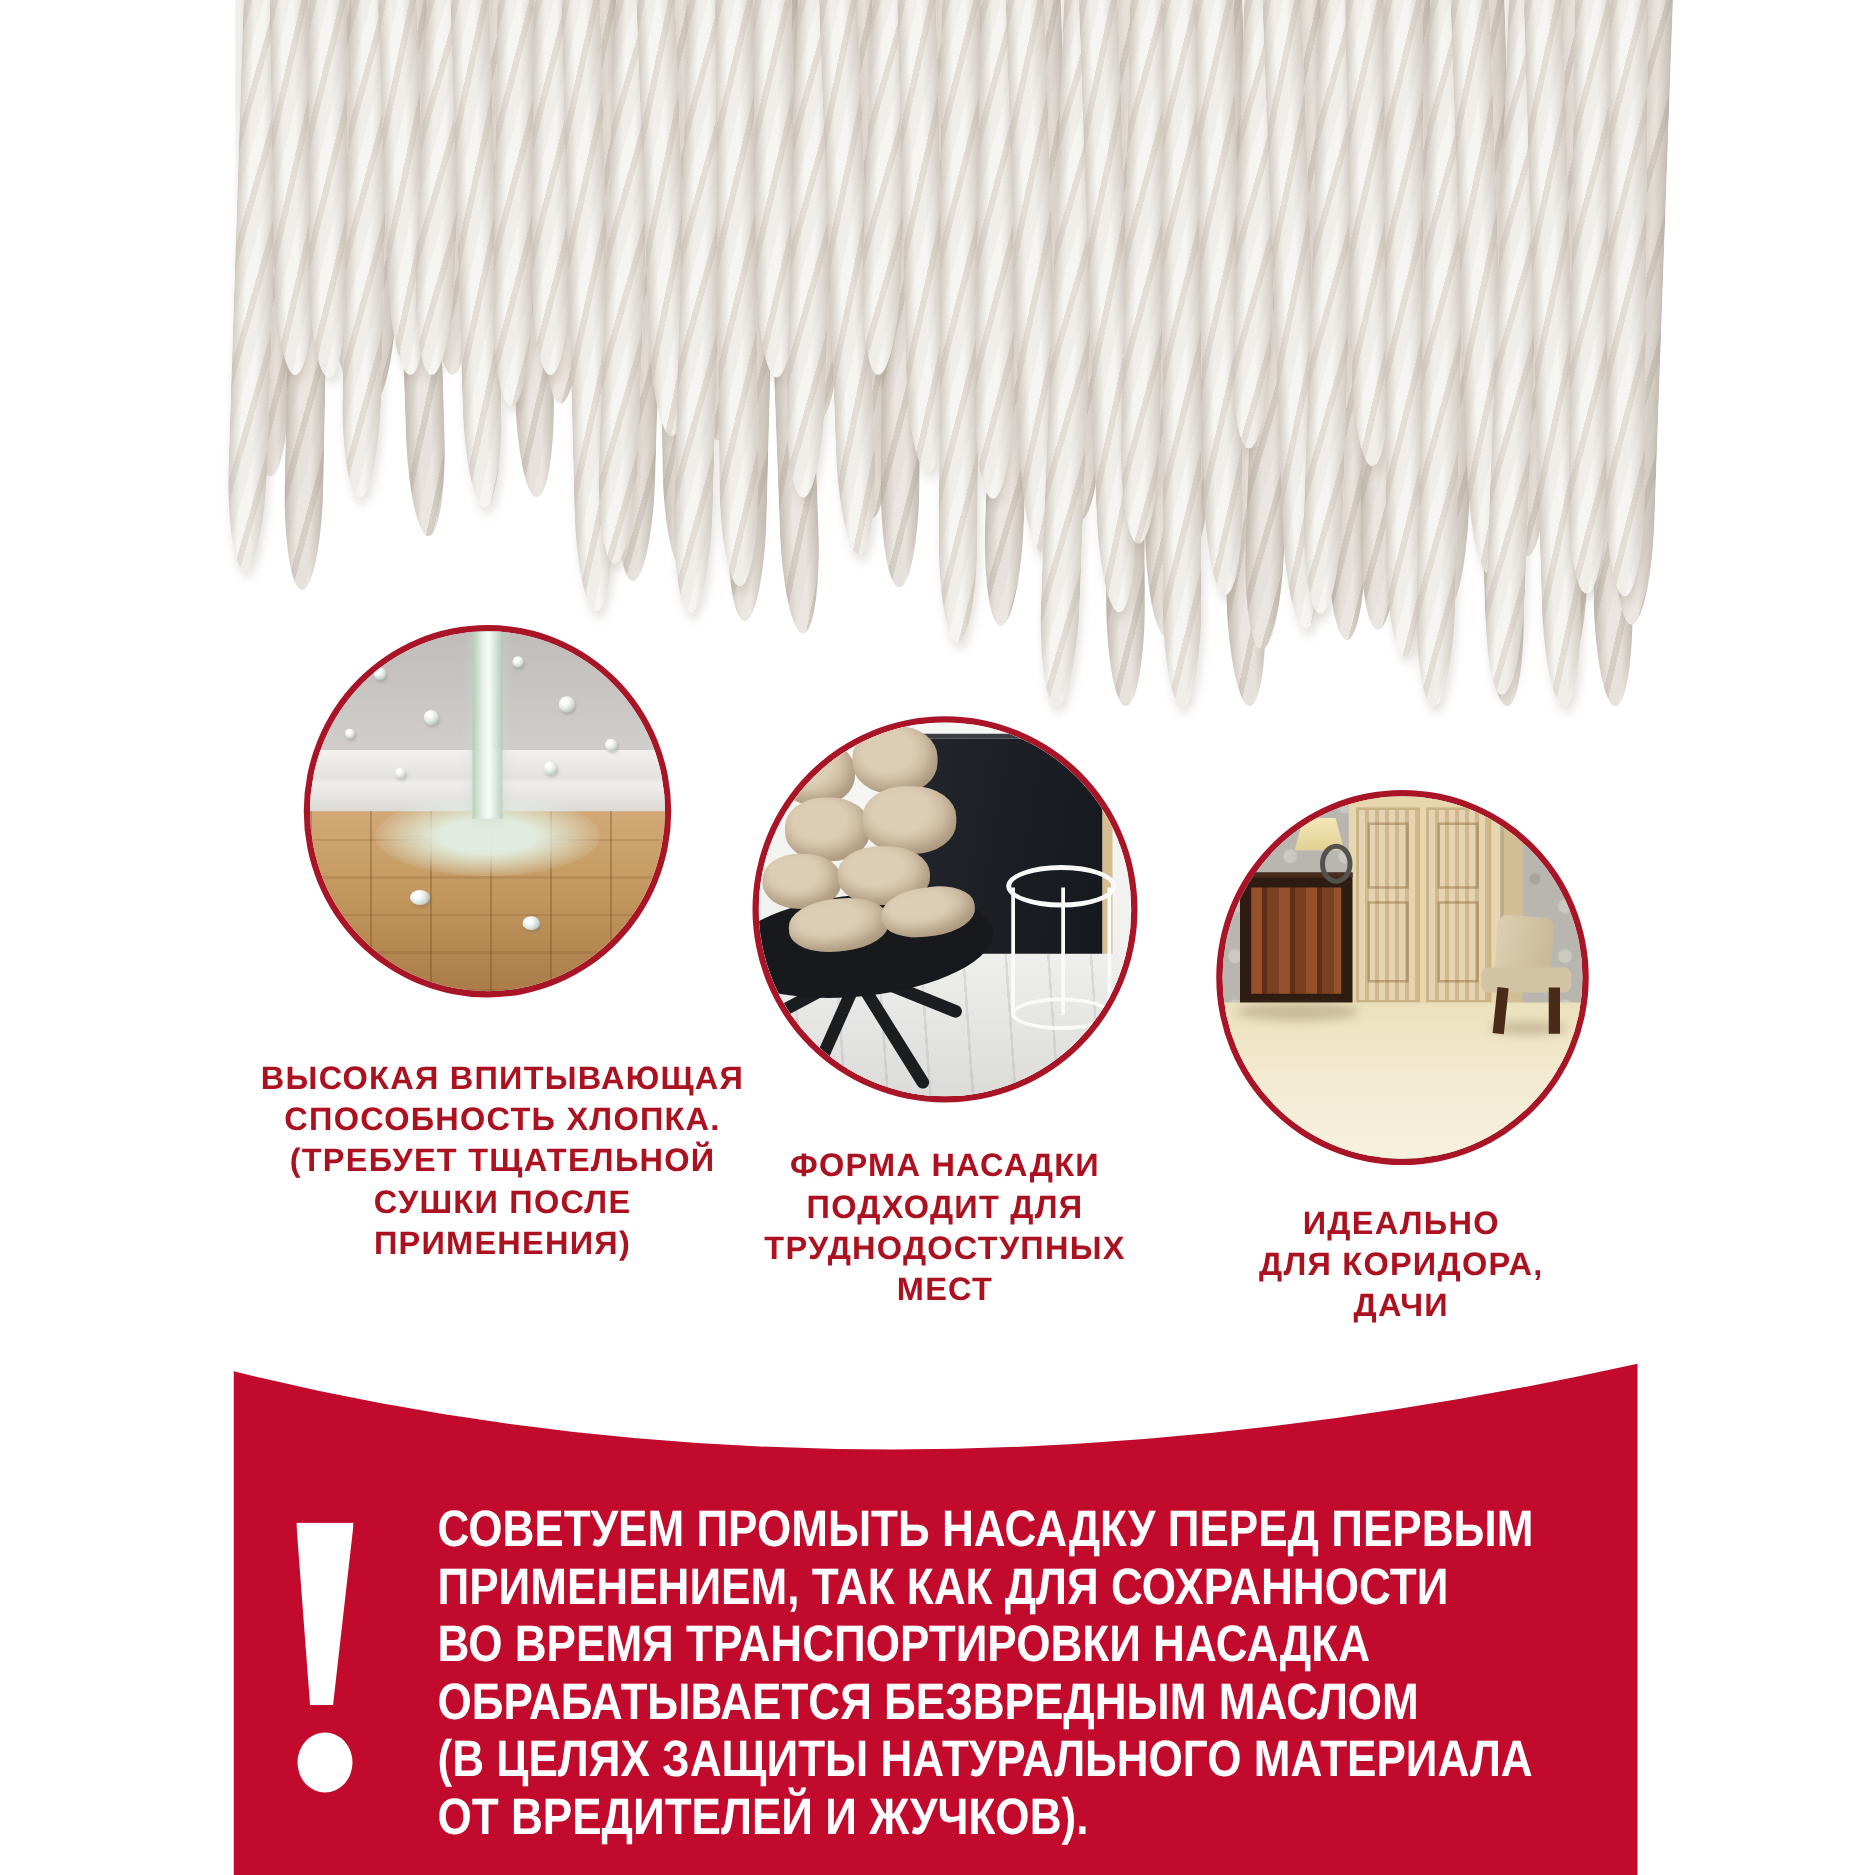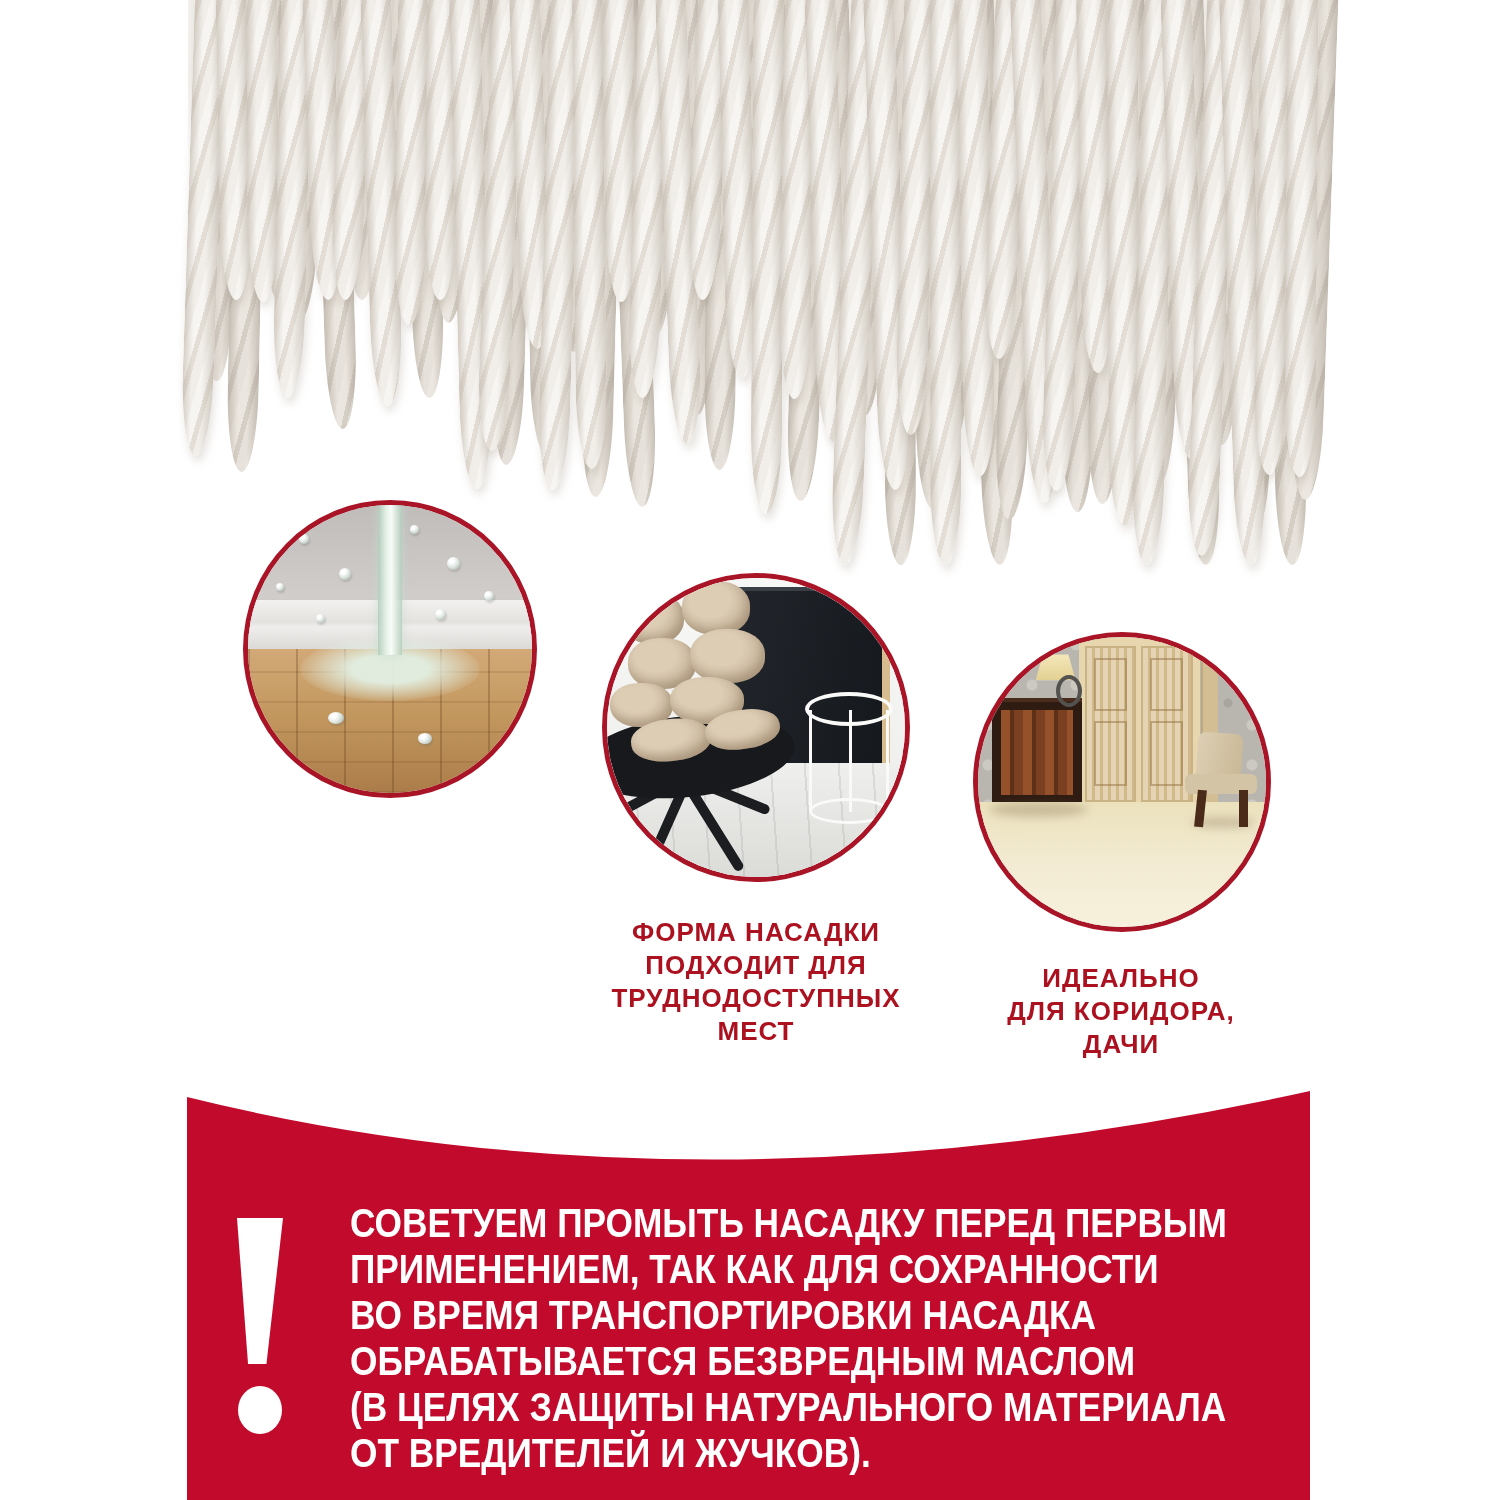--- a/index.html
+++ b/index.html
@@ -260,20 +260,24 @@
     <div class="s3-shadow" style="left:4%;top:57%;width:34%;height:5%;"></div>
     <div class="s3-shadow" style="right:4%;top:62%;width:22%;height:4%;"></div>
     <div class="s3-chair">
       <div class="back"></div>
       <div class="seat"></div>
       <div class="legf" style="right:16%;"></div>
       <div class="legf" style="right:74%;transform:rotate(6deg);"></div>
     </div>
   </div>
 
+  <div class="caption" id="cap1">ВЫСОКАЯ ВПИТЫВАЮЩАЯ
+СПОСОБНОСТЬ ХЛОПКА.
+(ТРЕБУЕТ ТЩАТЕЛЬНОЙ
+СУШКИ ПОСЛЕ ПРИМЕНЕНИЯ)</div>
   <div class="caption" id="cap3">ИДЕАЛЬНО
 ДЛЯ КОРИДОРА,
 ДАЧИ</div>
   <div class="caption" id="cap2">ФОРМА НАСАДКИ
 ПОДХОДИТ ДЛЯ
 ТРУДНОДОСТУПНЫХ
 МЕСТ</div>
 
   <svg class="panel-svg" width="1127" height="415" viewBox="0 0 1127 415" aria-hidden="true">
     <path id="panel-path" d="M2 12 Q 520 140 1125 6 L 1125 415 L 2 415 Z" fill="#c20b2c"></path>

